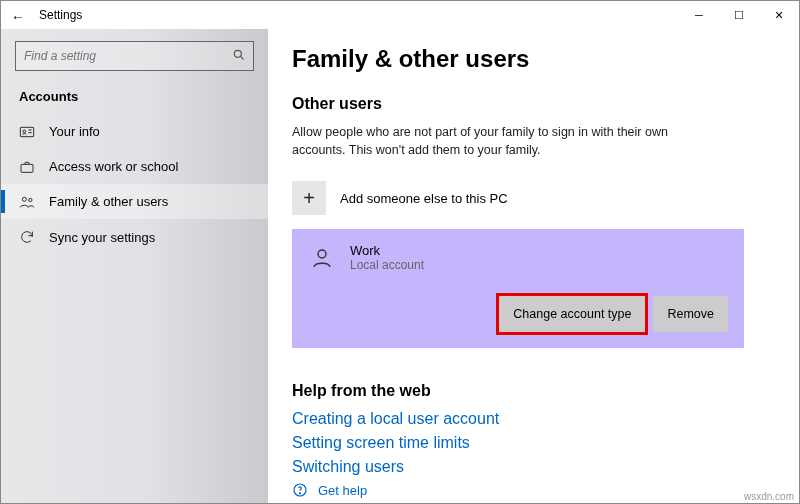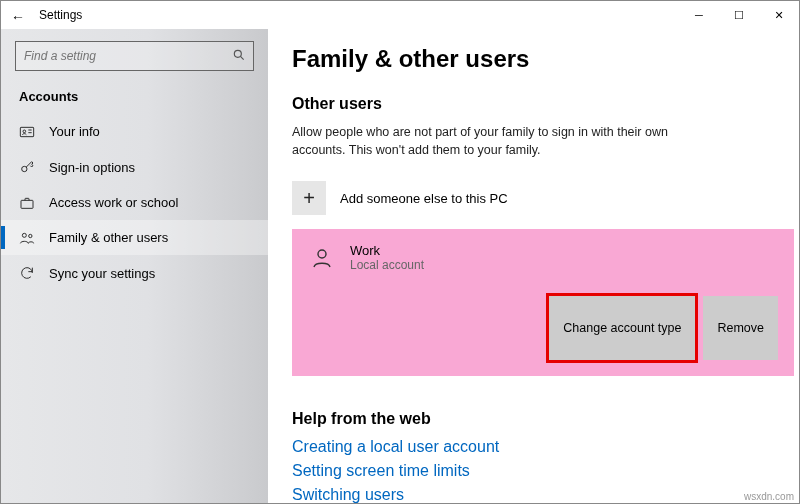--- a/index.html
+++ b/index.html
@@ -23,27 +23,27 @@
 .nav-item { display: flex; align-items: center; gap: 14px; padding: 10px 18px; font-size: 13px; cursor: pointer; position: relative; }
 .nav-item.active { background: rgba(255,255,255,0.35); }
 .nav-item.active::before { content: ""; position: absolute; left: 0; top: 6px; bottom: 6px; width: 4px; background: #0067c0; }
 .content { flex: 1; padding: 16px 24px 0 24px; overflow: hidden; }
 h1 { font-size: 24px; font-weight: 600; margin-bottom: 22px; }
 h2 { font-size: 16px; font-weight: 600; margin-bottom: 10px; }
 .desc { font-size: 12.5px; color: #222; line-height: 1.45; margin-bottom: 16px; max-width: 420px; }
 .add-row { display: flex; align-items: center; gap: 14px; padding: 6px 0 14px 0; cursor: pointer; }
 .plus-box { width: 34px; height: 34px; background: #e6e6e6; display: flex; align-items: center; justify-content: center; font-size: 20px; color: #222; }
 .add-label { font-size: 13px; }
-.user-card { background: #f9a8d4; padding: 14px 16px 16px 16px; width: 502px; }
+.user-card { background: #c4b5fd; padding: 14px 16px 16px 16px; width: 452px; }
 .user-head { display: flex; align-items: center; gap: 14px; }
 .user-avatar { width: 28px; height: 28px; display: flex; align-items: center; justify-content: center; }
 .user-meta .name { font-size: 13px; }
 .user-meta .sub { font-size: 12px; color: #666; }
 .user-actions { display: flex; justify-content: flex-end; gap: 8px; margin-top: 24px; }
-.btn { background: #ccc; border: none; padding: 25px 14px; font-size: 12.5px; cursor: pointer; }
+.btn { background: #ccc; border: none; padding: 11px 14px; font-size: 12.5px; cursor: pointer; }
 .btn.primary-hl { outline: 3px solid #e60000; outline-offset: 0; }
 .help-section { margin-top: 34px; }
 .help-link { display: block; color: #0067c0; font-size: 16px; margin: 6px 0; cursor: pointer; }
 .get-help { display: flex; align-items: center; gap: 10px; color: #0067c0; font-size: 13px; margin-top: 6px; cursor: pointer; }
 .watermark { position: absolute; bottom: 2px; right: 6px; font-size: 10px; color: #999; }
 svg { display: block; }
 </style>
 </head>
 <body>
 
@@ -84,29 +84,20 @@
               <circle cx="8" cy="9" r="2"></circle>
               <path d="M5 14c1-2 5-2 6 0"></path>
               <line x1="14" y1="7" x2="19" y2="7"></line>
               <line x1="14" y1="11" x2="19" y2="11"></line>
             </svg>
         </span>
         <span>Your info</span>
       </div>
 
 
-      <div class="nav-item">
-        <span class="icon">
-          <svg width="16" height="16" viewBox="0 0 24 24" fill="none" stroke="#222" stroke-width="1.4">
-              <circle cx="8" cy="15" r="4"></circle>
-              <path d="M11 12l8-8 2 2-2 2 2 2-2 2-2-2"></path>
-            </svg>
-        </span>
-        <span>Sign-in options</span>
-      </div>
 
       <div class="nav-item">
         <span class="icon">
           <svg width="16" height="14" viewBox="0 0 24 20" fill="none" stroke="#222" stroke-width="1.4">
               <rect x="3" y="6" width="18" height="12" rx="1"></rect>
               <path d="M9 6V4a1 1 0 0 1 1-1h4a1 1 0 0 1 1 1v2"></path>
             </svg>
         </span>
         <span>Access work or school</span>
       </div>

